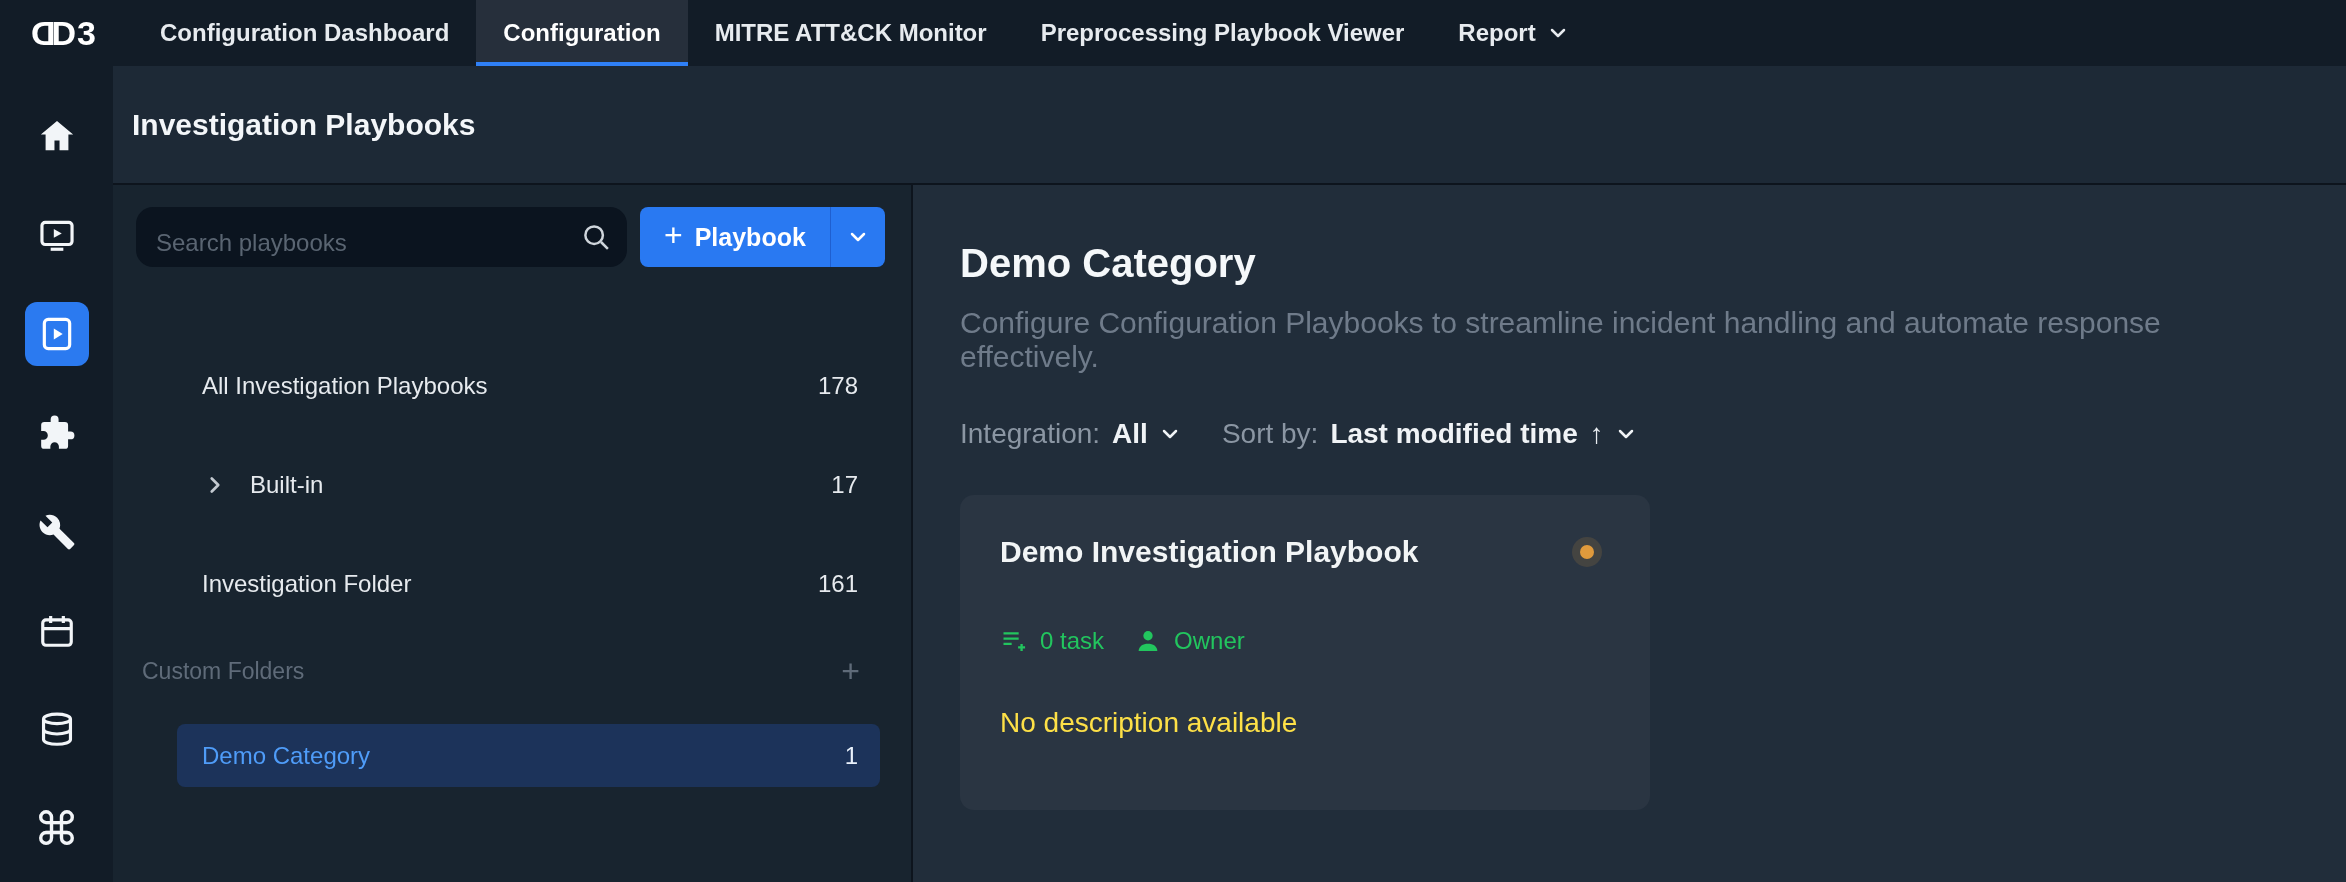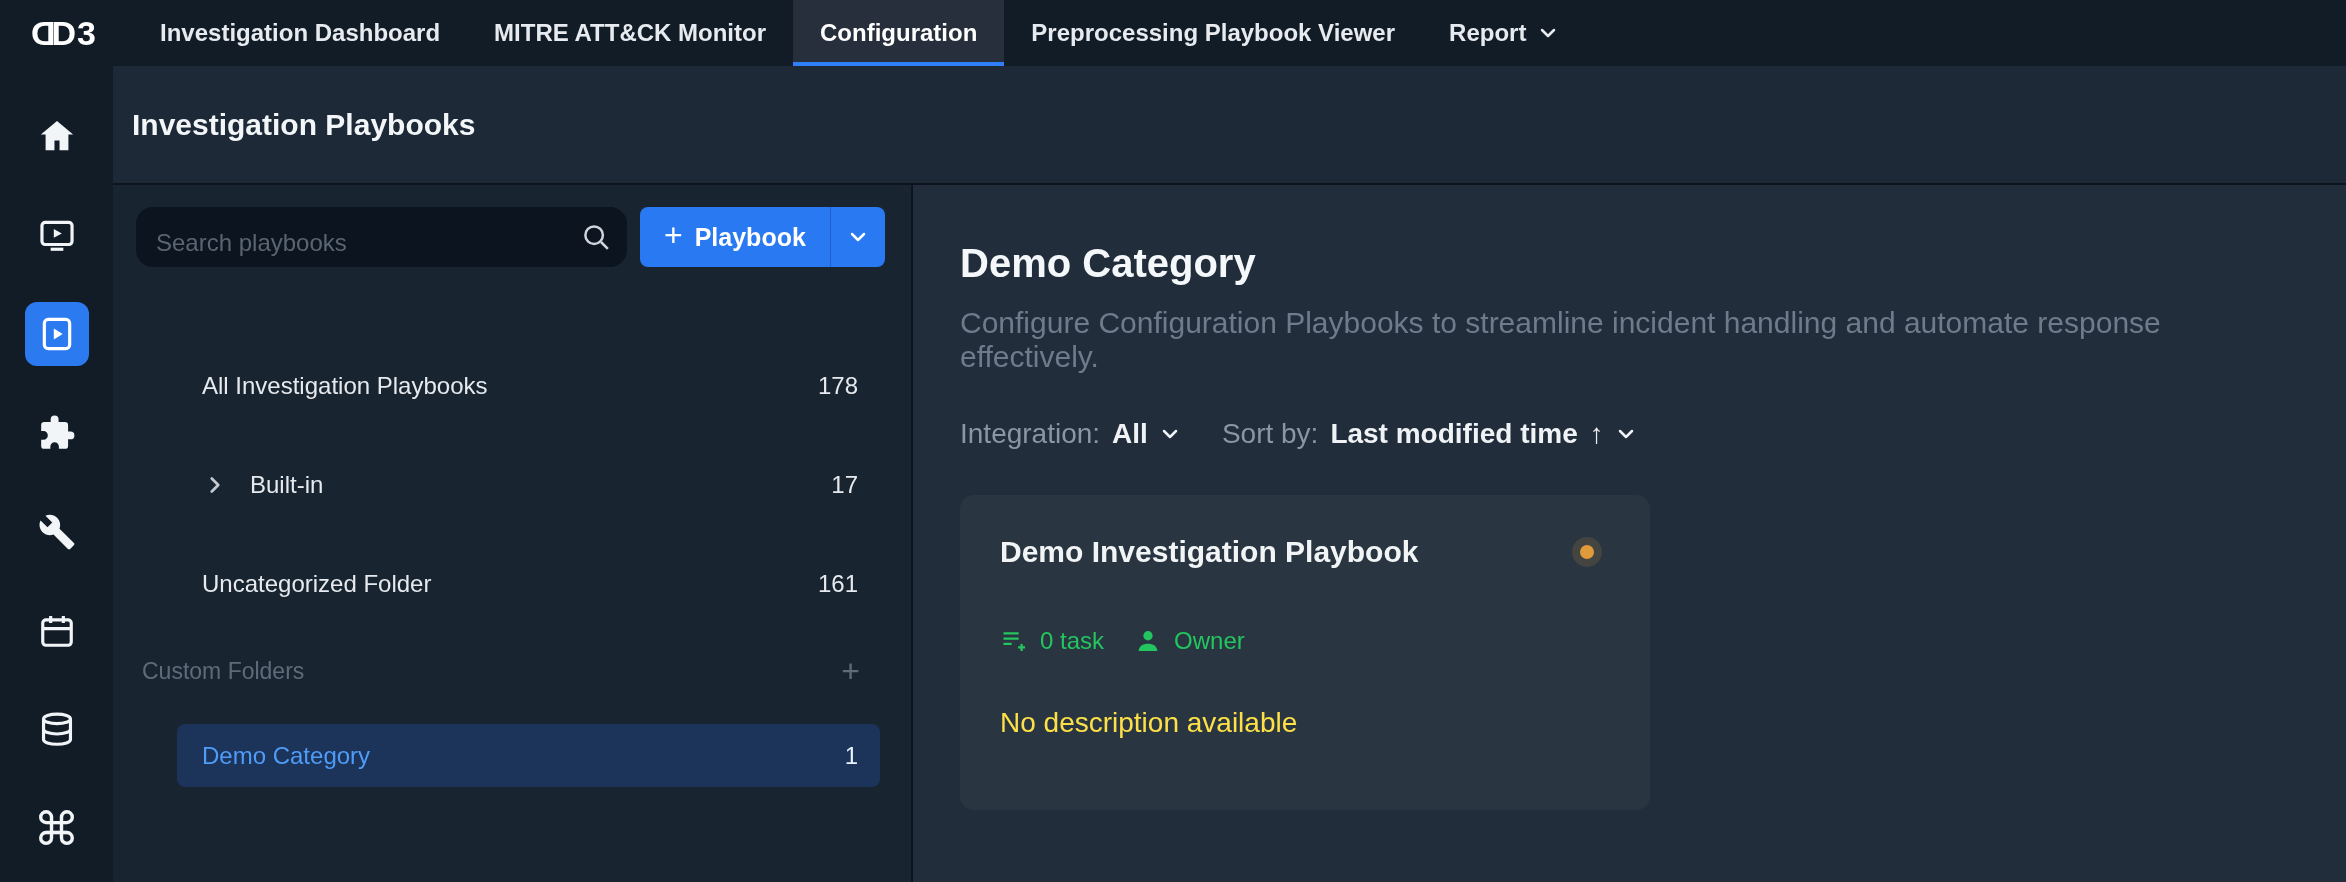--- a/index.html
+++ b/index.html
@@ -95,23 +95,23 @@
 <body>
 
 <div class="app">
 
   <header class="topbar">
     <div class="logo">
       <span class="logo-flip">D</span>
       <span>D3</span>
     </div>
     <nav class="topnav">
-      <div class="nav-item">Investigation Dashboard</div>
+      <div class="nav-item">Configuration Dashboard</div>
+      <div class="nav-item active">Configuration</div>
       <div class="nav-item">MITRE ATT&amp;CK Monitor</div>
-      <div class="nav-item active">Configuration</div>
       <div class="nav-item">Preprocessing Playbook Viewer</div>
       <div class="nav-item">
         <span>Report</span>
         <svg class="nav-caret" viewBox="0 0 24 24" fill="none" stroke="currentColor" stroke-width="2.5" stroke-linecap="round" stroke-linejoin="round">
             <path d="M6 9l6 6 6-6"></path>
           </svg>
       </div>
     </nav>
   </header>
 
@@ -203,21 +203,21 @@
 
             <div class="row">
               <svg class="chev-right" viewBox="0 0 24 24" fill="none" stroke="currentColor" stroke-width="2.5" stroke-linecap="round" stroke-linejoin="round">
                   <path d="M9 6l6 6-6 6"></path>
                 </svg>
               <span class="row-label">Built-in</span>
               <span class="row-count">17</span>
             </div>
 
             <div class="row">
-              <span class="row-label">Uncategorized Folder</span>
+              <span class="row-label">Investigation Folder</span>
               <span class="row-count">161</span>
             </div>
 
             <div class="section-row">
               <span>Custom Folders</span>
               <span class="section-plus">+</span>
             </div>
 
             <div class="row selected">
               <span class="row-label">Demo Category</span>

